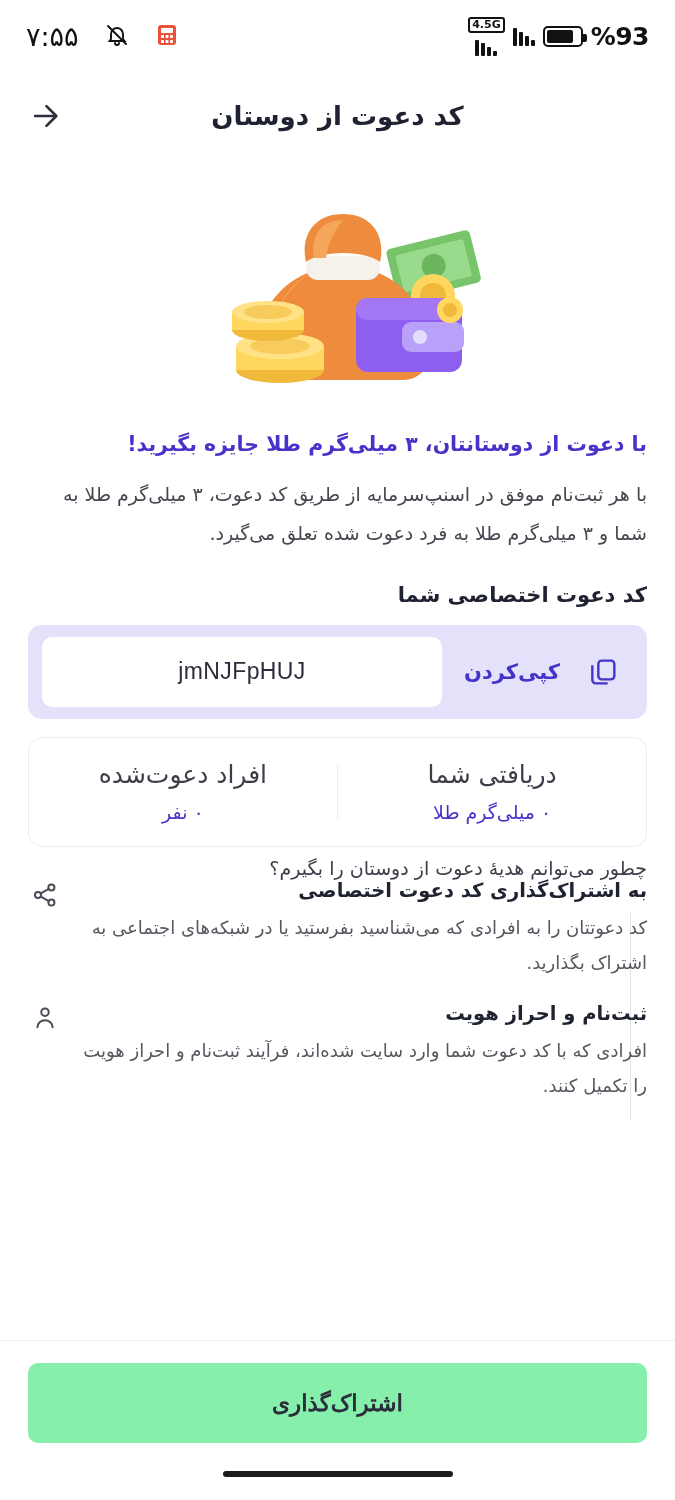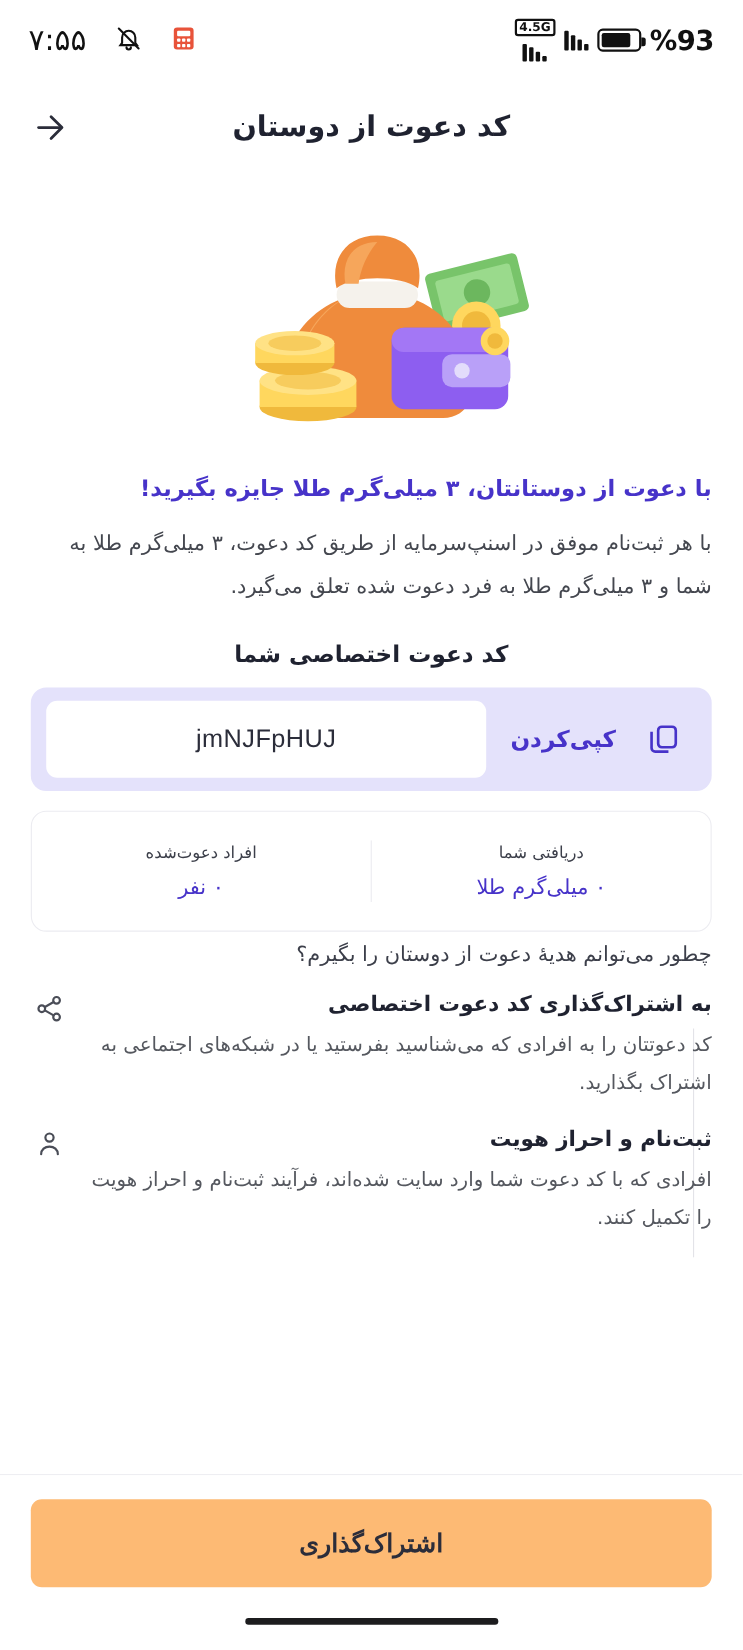--- a/index.html
+++ b/index.html
@@ -69,21 +69,21 @@
   
   .content { padding: 0 28px; text-align: right; }
   .headline {
     color: #4733c9; font-size: 20.5px; font-weight: bold;
     margin-top: 18px; line-height: 1.6;
   }
   .desc {
     color: #44474f; font-size: 19px; line-height: 2.05; margin-top: 14px;
   }
   .section-title {
-    font-size: 21px; font-weight: bold; color: #1f2230; margin-top: 30px; text-align: center;
+    font-size: 21px; font-weight: bold; color: #1f2230; margin-top: 30px;
   }
 
   
   .code-box {
     margin-top: 18px; height: 94px; background: #e4e2fb; border-radius: 14px;
     display: flex; align-items: center; padding: 0 14px; gap: 14px;
   }
   .code-field {
     flex: 1; height: 70px; background: #ffffff; border-radius: 10px;
     display: flex; align-items: center; justify-content: center;
@@ -96,28 +96,28 @@
     padding: 0 14px 0 8px; cursor: pointer; white-space: nowrap;
   }
   .copy-icon { width: 32px; height: 32px; }
 
   
   .stats {
     margin-top: 18px; height: 110px; border: 1.5px solid #ececf1; border-radius: 14px;
     display: flex; align-items: center;
   }
   .stat { flex: 1; text-align: center; }
-  .stat-label { font-size: 15px; color: #3c3f4a; }
+  .stat-label { font-size: 25px; color: #3c3f4a; }
   .stat-value { font-size: 19px; color: #4733c9; margin-top: 12px; }
   .stat-divider { width: 1.5px; height: 56px; background: #ececf1; }
 
   
   .steps-title { font-size: 21px; font-weight: bold; color: #1f2230; margin-top: 28px; }
   .steps-sub { font-size: 19px; color: #3c3f4a; margin-top: 10px; }
-  .steps { margin-top: 22px; position: relative; padding-right: 0; }
+  .steps { position: relative; padding-right: 0; }
   .step { display: flex; flex-direction: row-reverse; gap: 18px; position: relative; }
   .step + .step { margin-top: 22px; gap: 11px; }
   .step-icon {
     width: 34px; flex: 0 0 34px; display: flex; justify-content: center;
     padding-top: 2px; position: relative; z-index: 2; background: #fff;
   }
   .step-body { flex: 1; }
   .step-title { font-size: 19.5px; font-weight: bold; color: #1f2230; }
   .step-text { font-size: 18px; color: #55585f; line-height: 1.95; margin-top: 8px; }
   .step-line {
@@ -125,21 +125,21 @@
     background: #e3e3e8;
   }
 
   
   .footer {
     position: absolute; left: 0; right: 0; bottom: 0; height: 160px;
     background: #ffffff; border-top: 1.5px solid #eeeef2;
     display: flex; flex-direction: column; align-items: center; padding-top: 22px;
   }
   .share-btn {
-    width: 619px; height: 80px; background: #fdba74; border-radius: 10px;
+    width: 619px; height: 80px; background: #86efac; border-radius: 10px;
     display: flex; align-items: center; justify-content: center;
     font-size: 23px; font-weight: bold; color: #2b2d3a; cursor: pointer;
     border: none;
   }
   .home-indicator {
     width: 230px; height: 6px; background: #1c1c1e; border-radius: 3px;
     margin-top: 28px;
   }
 </style>
 </head>

